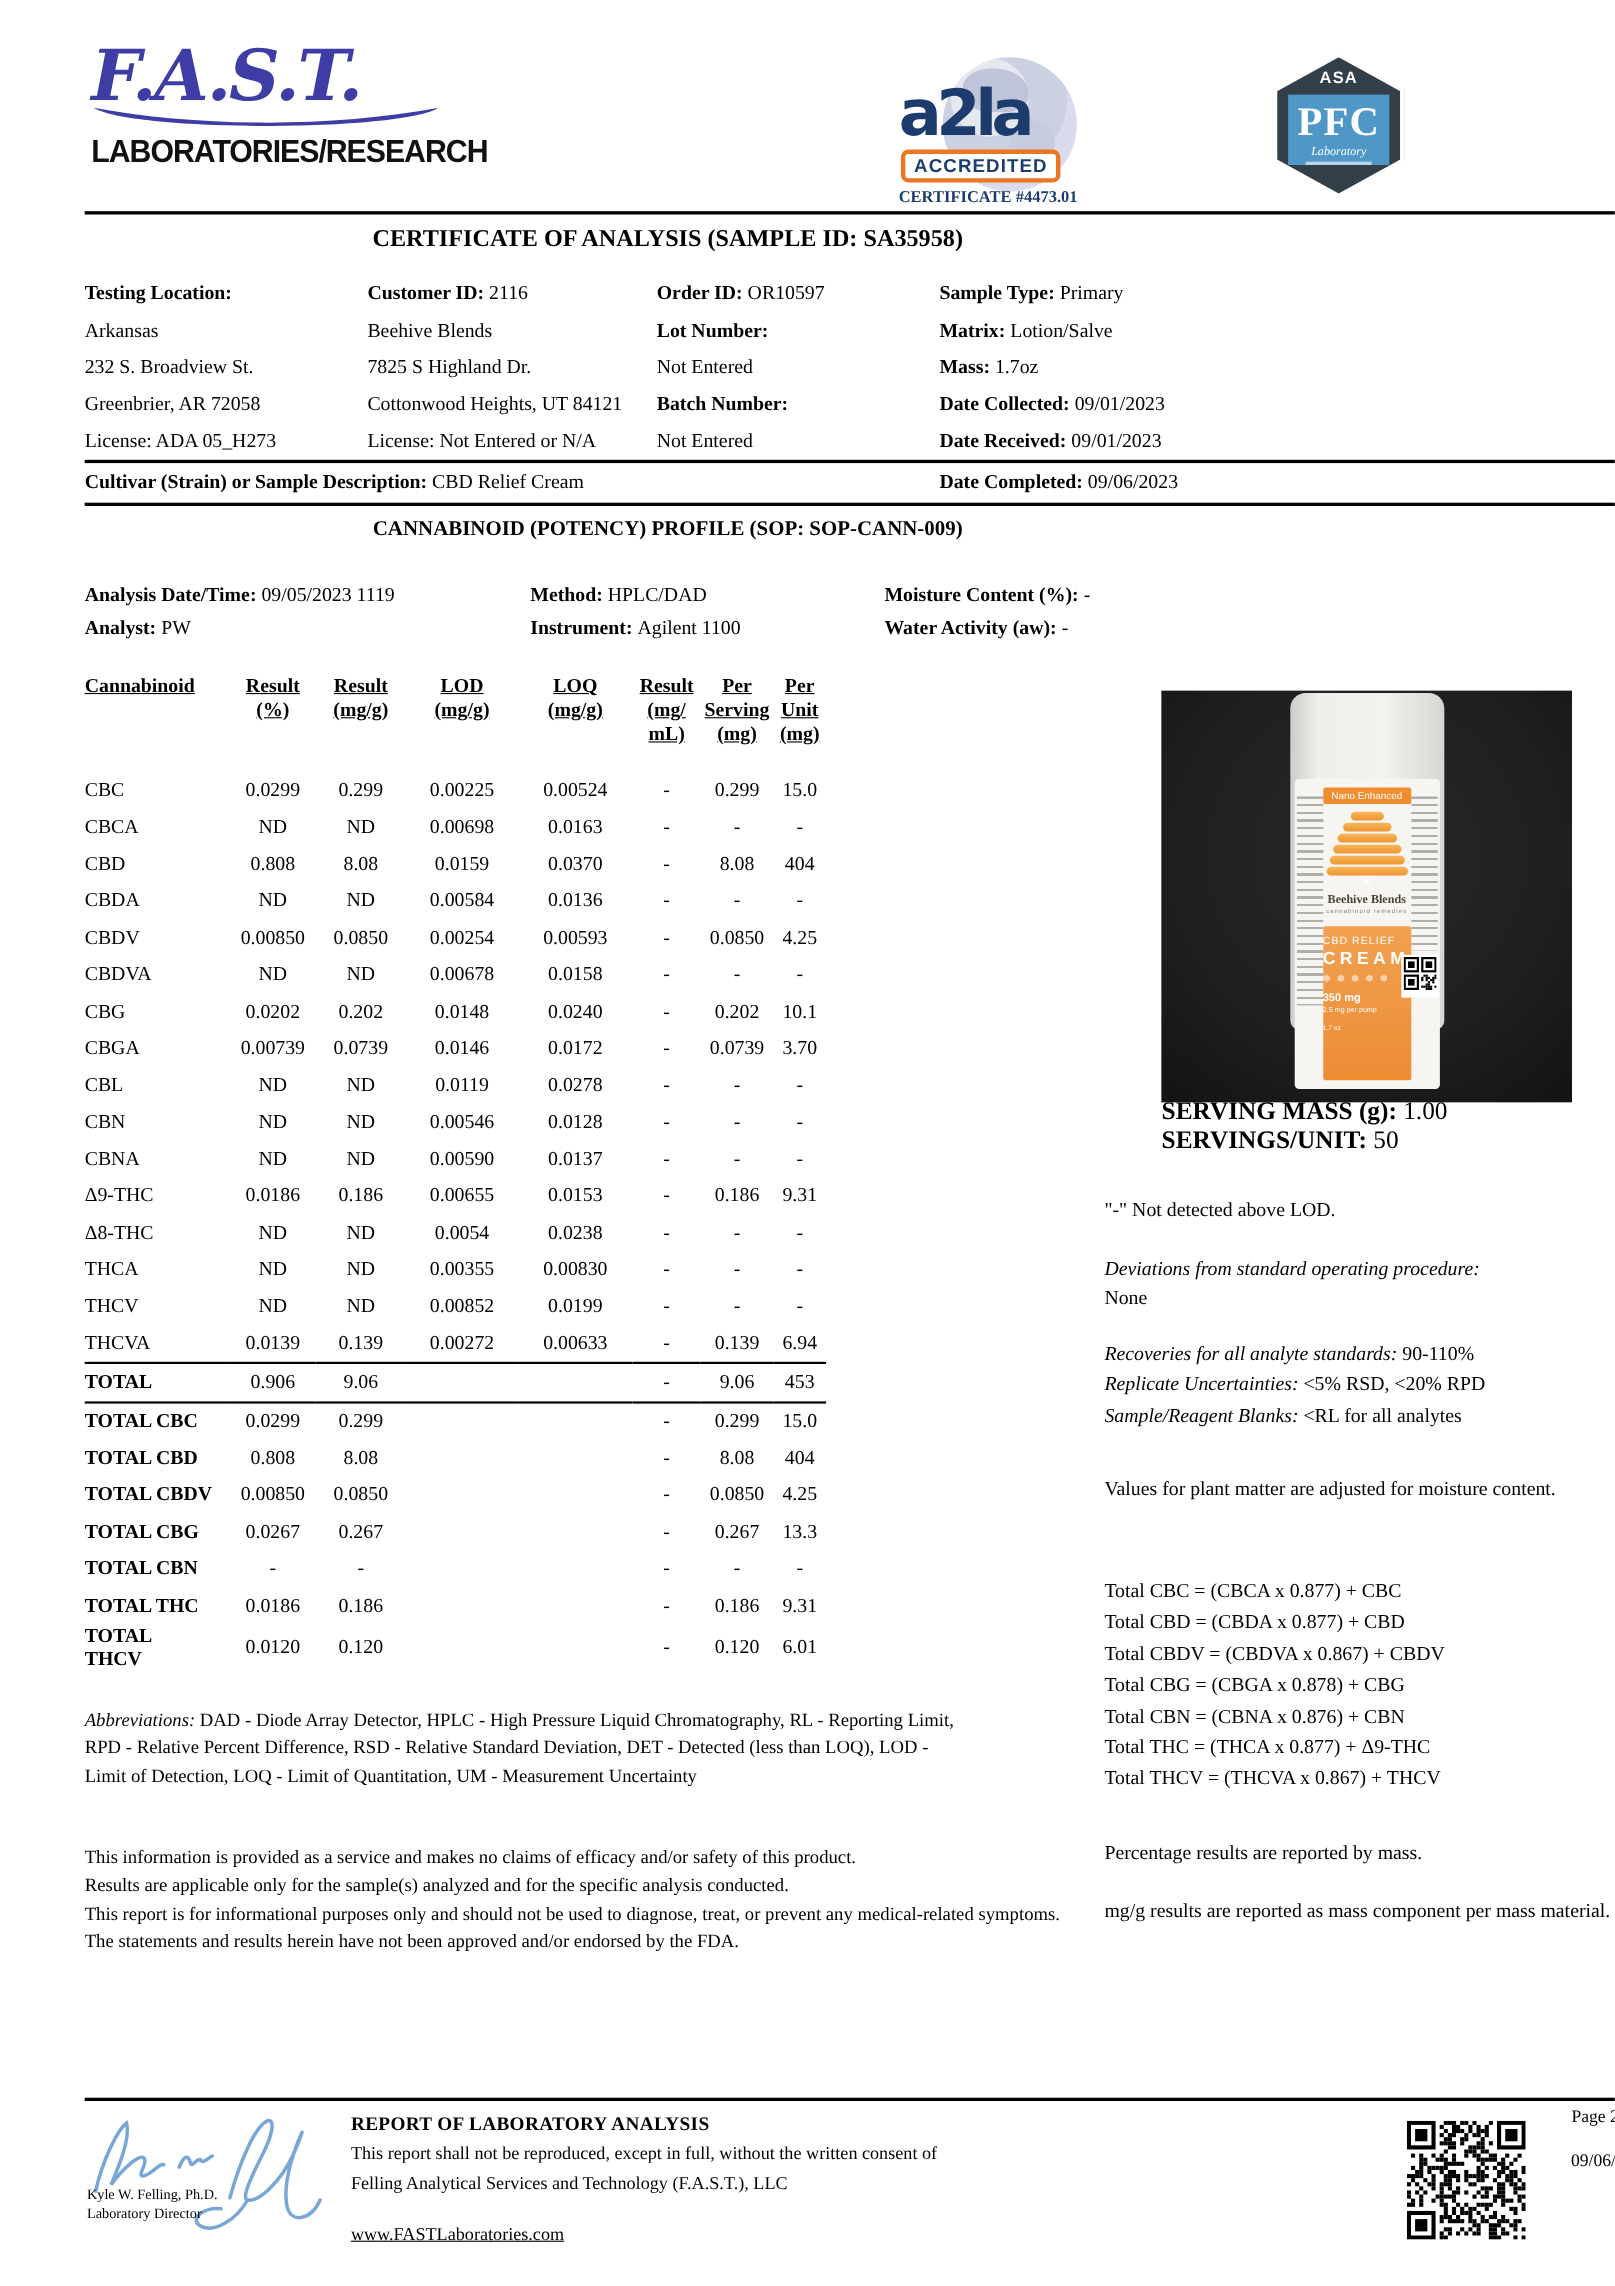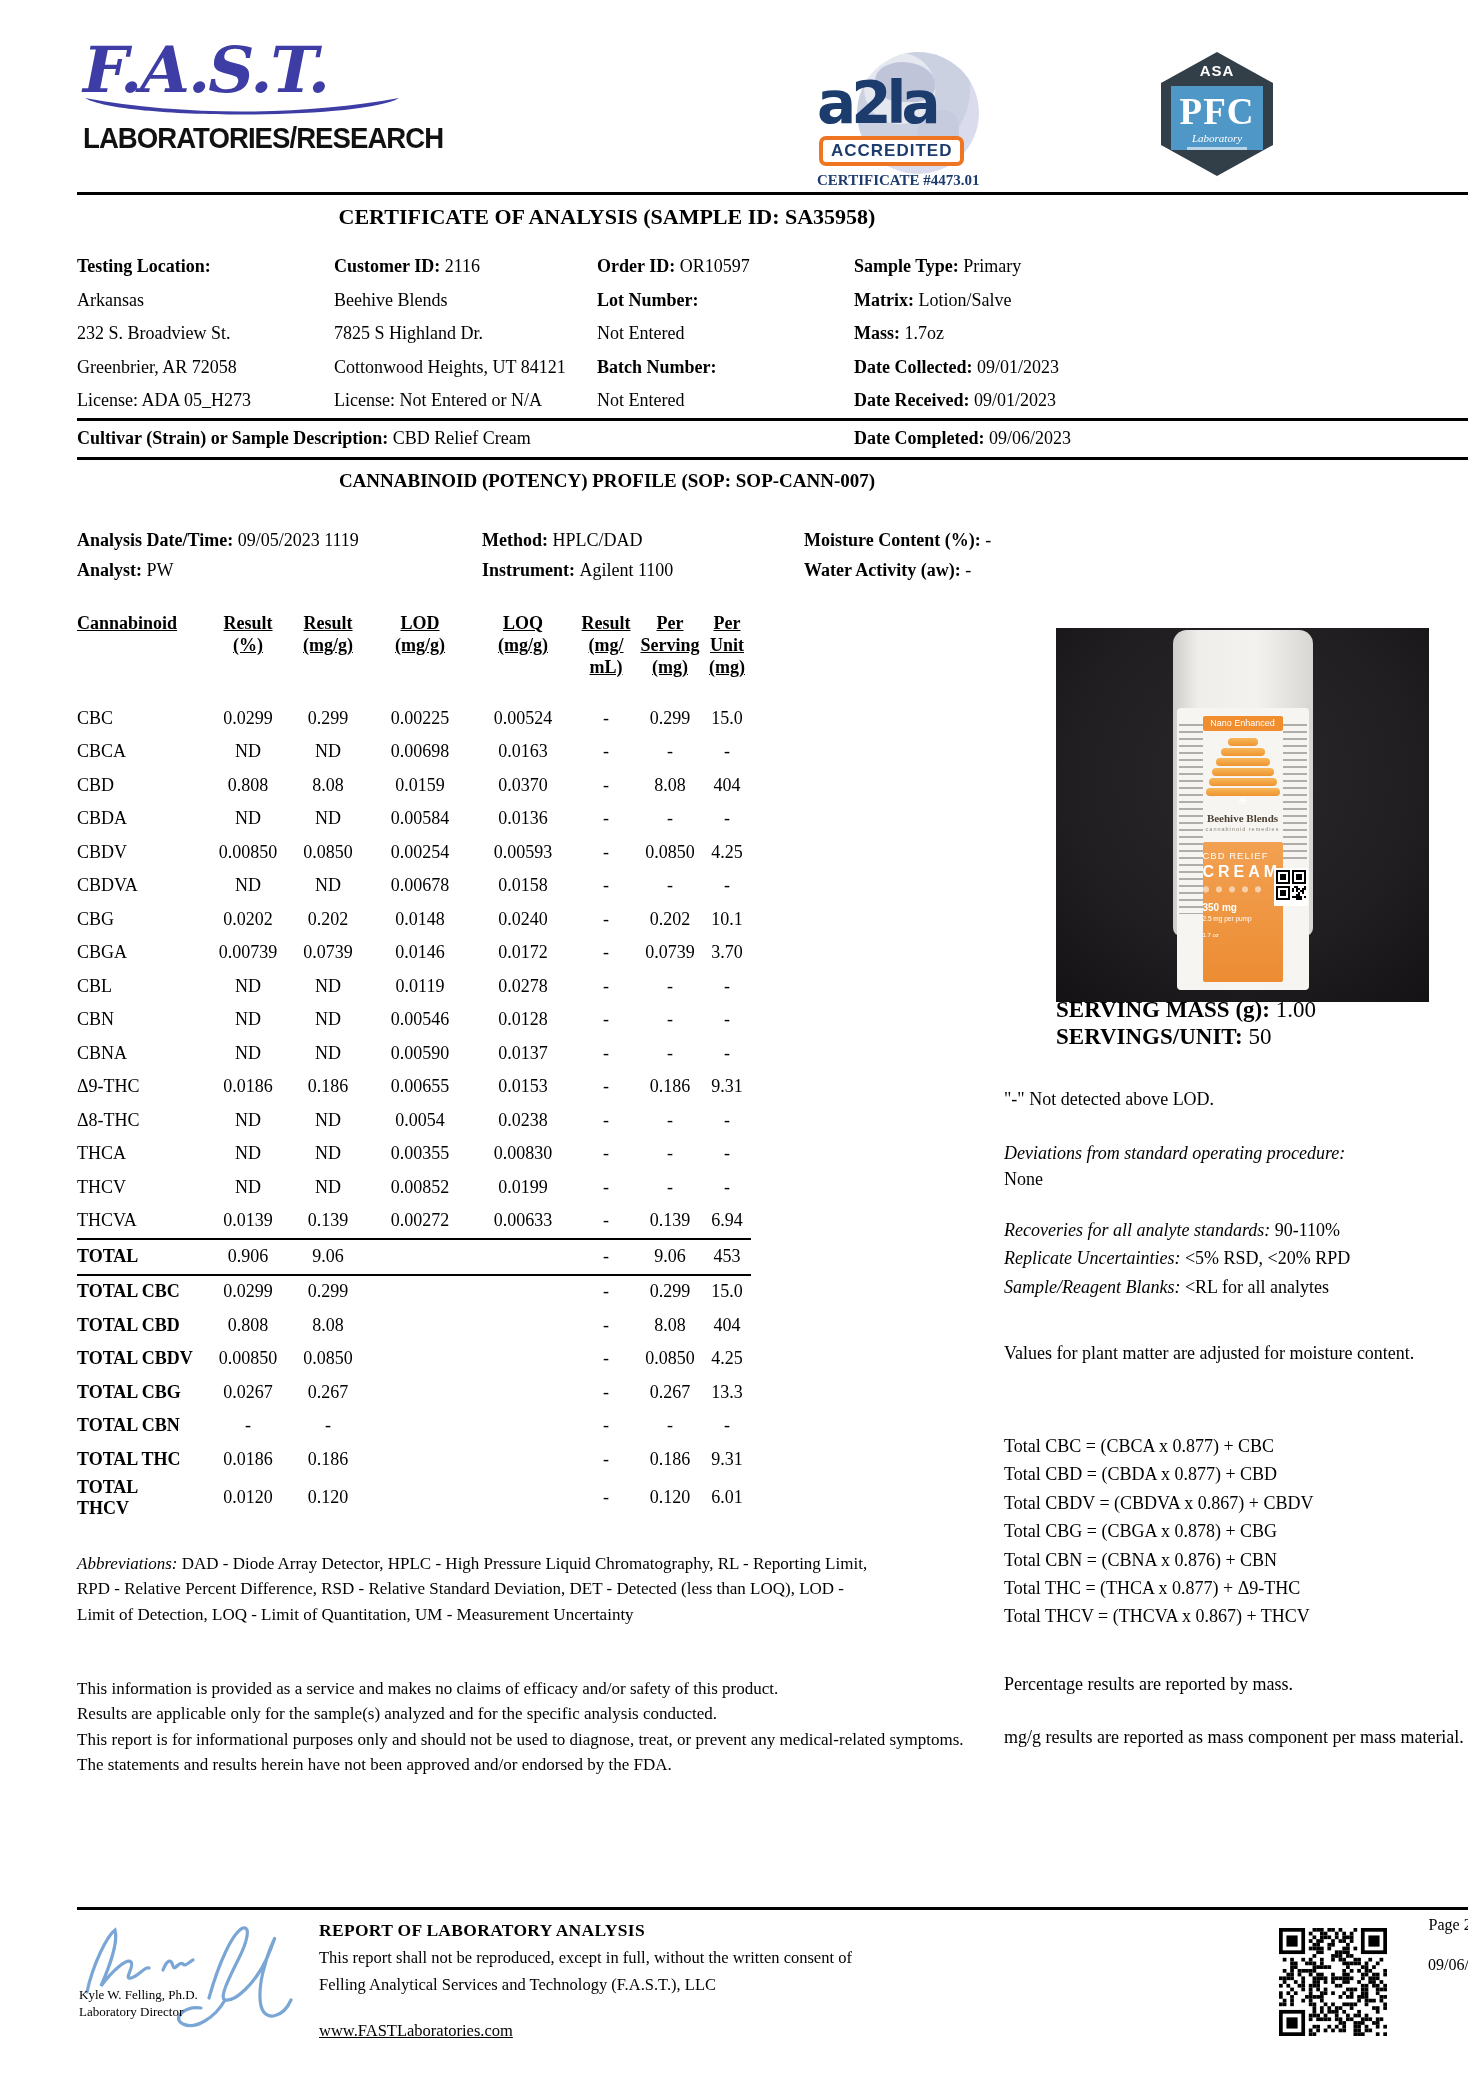--- a/index.html
+++ b/index.html
@@ -169,21 +169,21 @@
 
   <div class="abs rule" style="top:418px"></div>
   <div class="abs cultivar-left">
       <div class="tline"><b>Cultivar (Strain) or Sample Description: </b><span>CBD Relief Cream</span></div>
     </div>
   <div class="abs cultivar-right">
       <div class="tline"><b>Date Completed: </b><span>09/06/2023</span></div>
     </div>
   <div class="abs rule" style="top:457px"></div>
 
-  <div class="abs profile-title">CANNABINOID (POTENCY) PROFILE (SOP: SOP-CANN-007)</div>
+  <div class="abs profile-title">CANNABINOID (POTENCY) PROFILE (SOP: SOP-CANN-009)</div>
 
   <div class="abs an-cell" style="left:38px;top:530px">
       <div class="tline"><b>Analysis Date/Time: </b><span>09/05/2023 1119</span></div>
     </div>
   <div class="abs an-cell" style="left:443px;top:530px">
       <div class="tline"><b>Method: </b><span>HPLC/DAD</span></div>
     </div>
   <div class="abs an-cell" style="left:765px;top:530px">
       <div class="tline"><b>Moisture Content (%): </b><span>-</span></div>
     </div>

